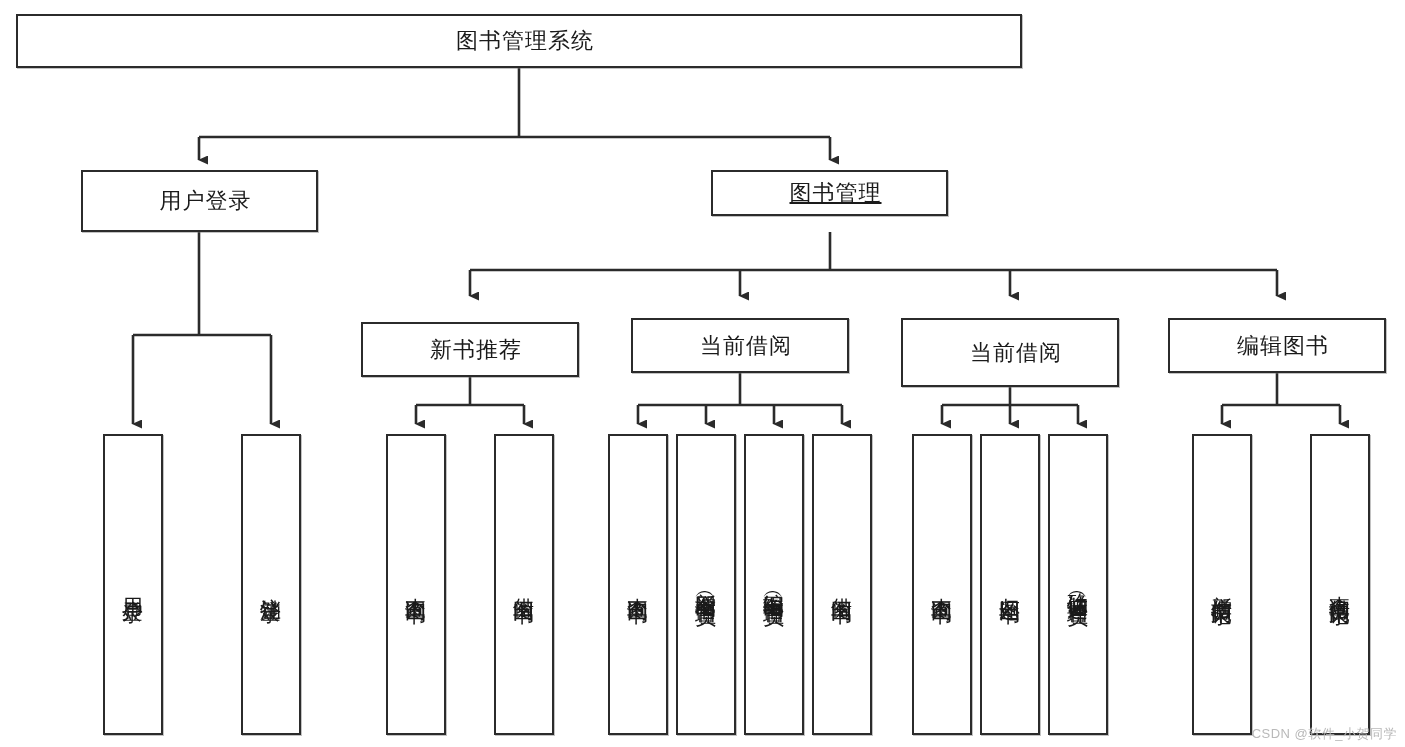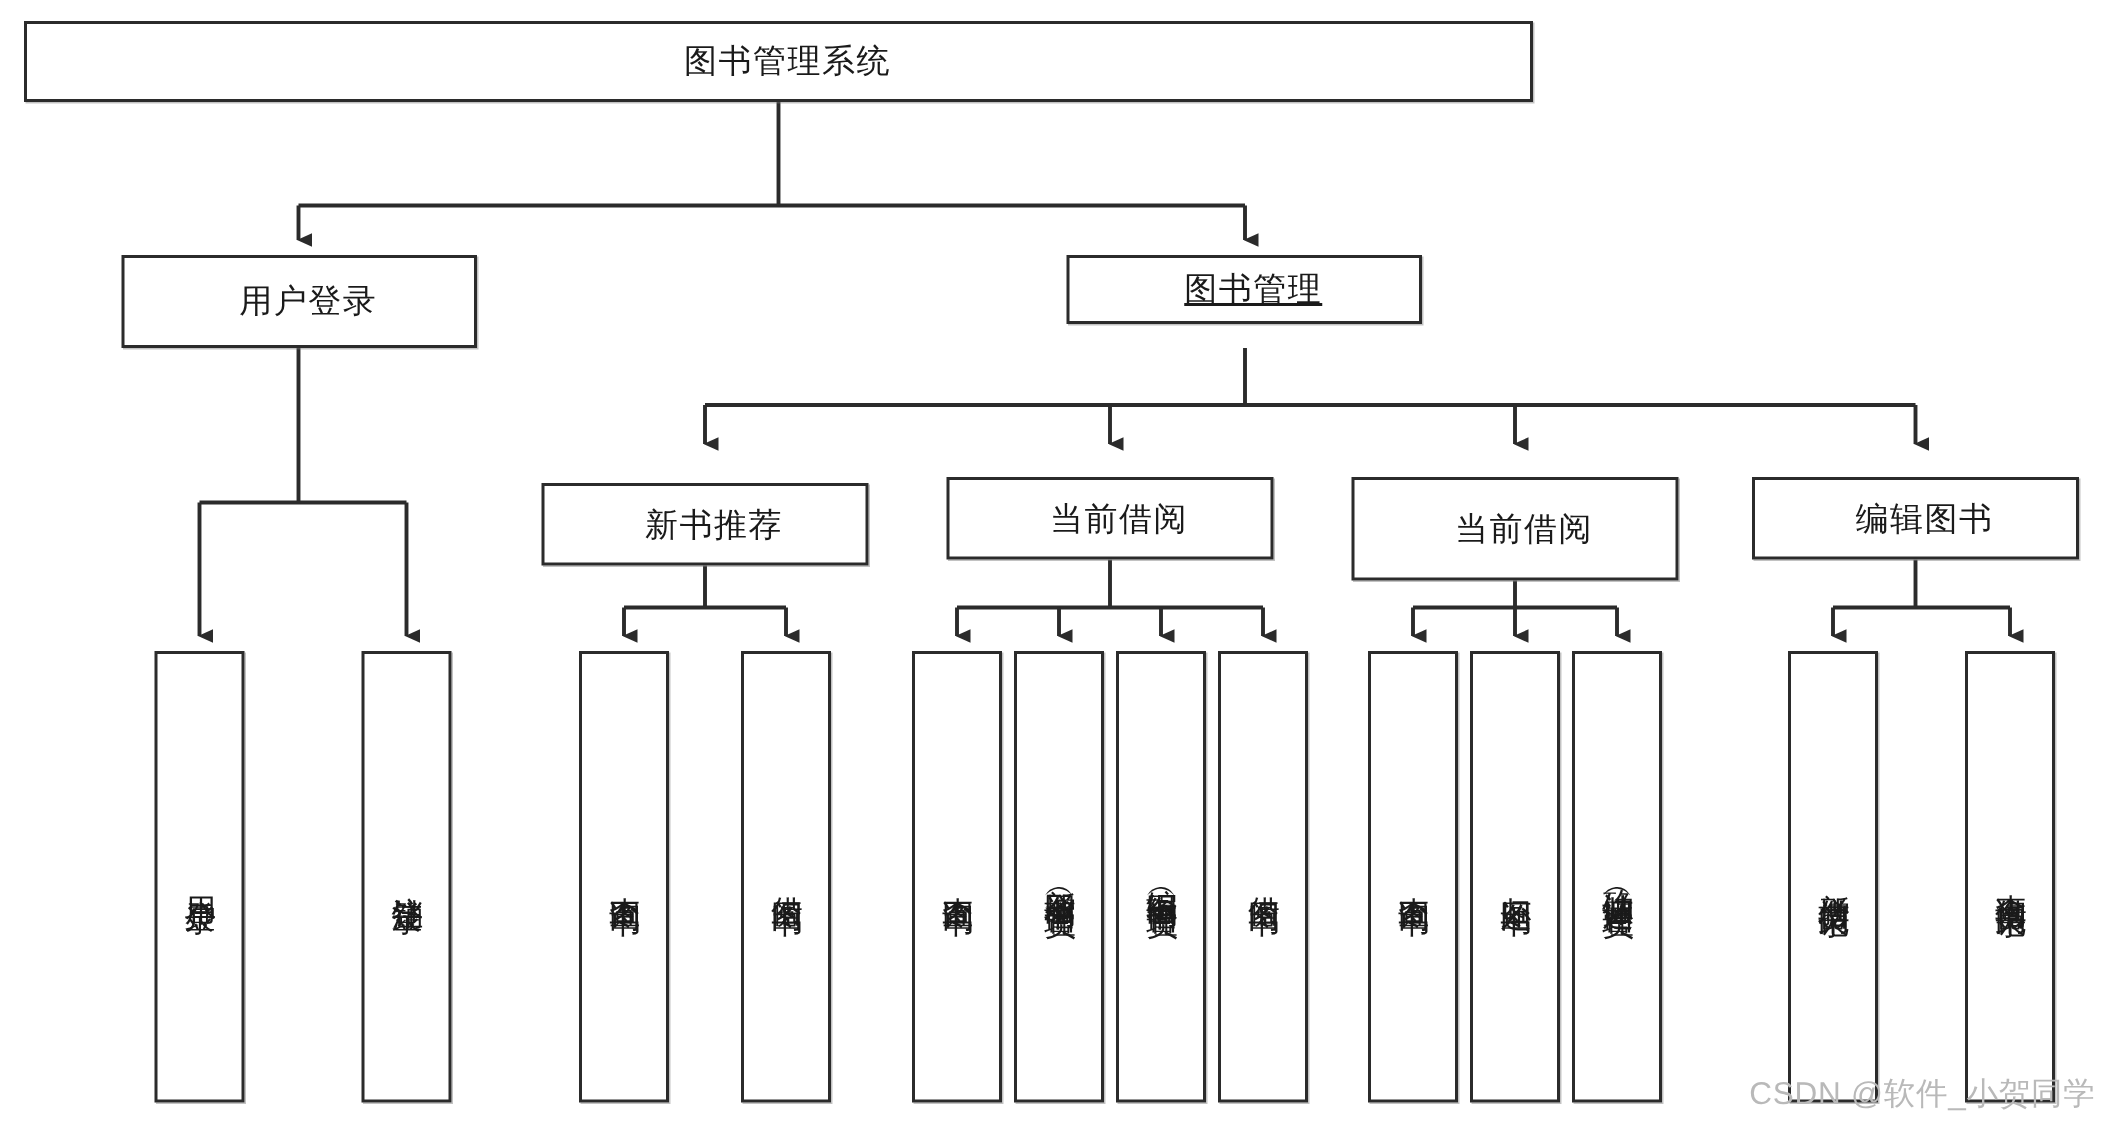--- a/index.html
+++ b/index.html
@@ -59,21 +59,21 @@
   }
   .node-label {
     display: block;
     text-align: center;
     white-space: nowrap;
   }
   #watermark {
     position: absolute;
     right: 8px;
     bottom: 4px;
-    font-size: 21px;
+    font-size: 13px;
     color: #b9b9b9;
     letter-spacing: 0.5px;
     user-select: none;
     white-space: nowrap;
     text-align: center;
   }
 </style>
 </head>
 <body>
 

